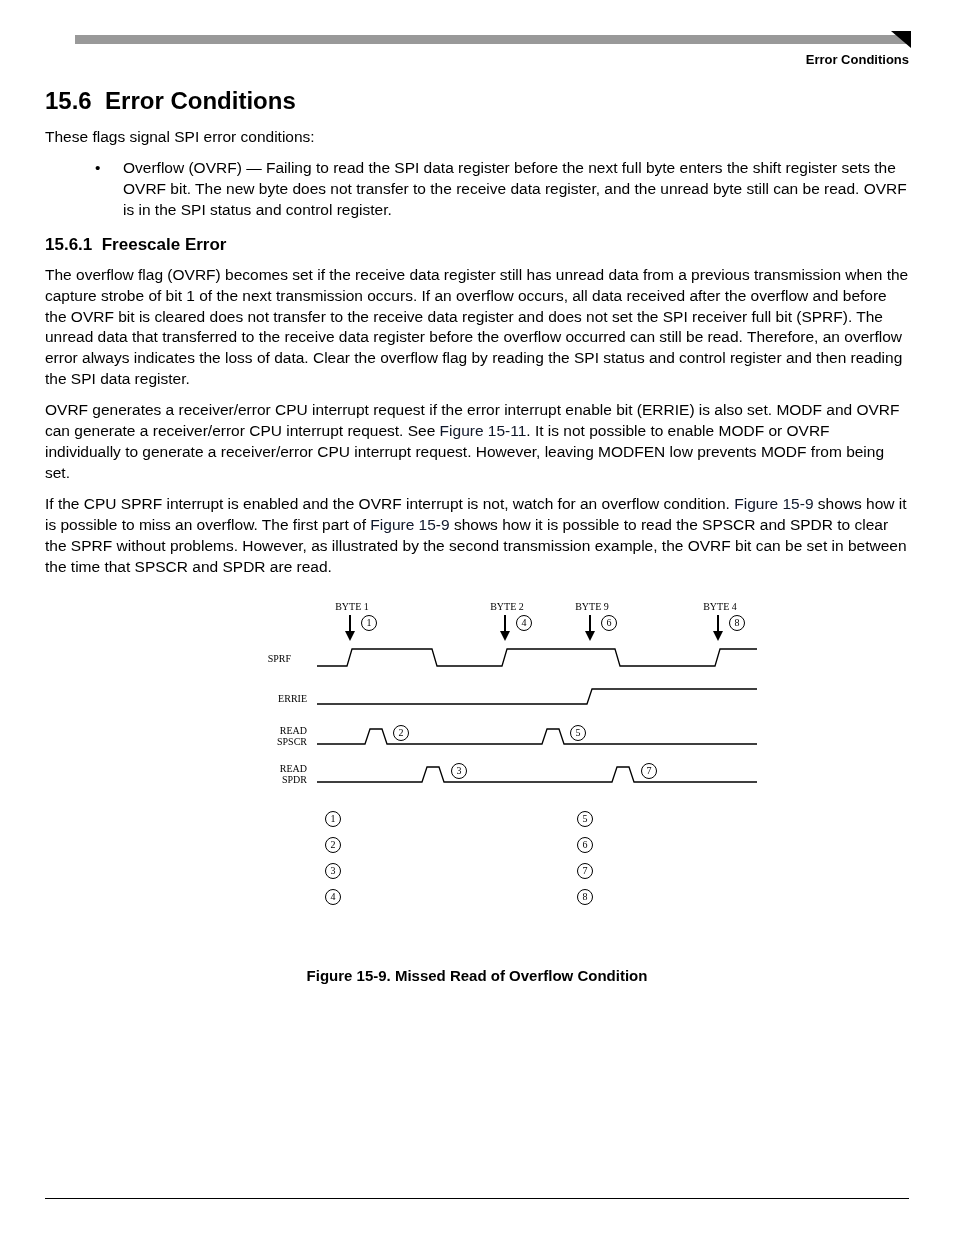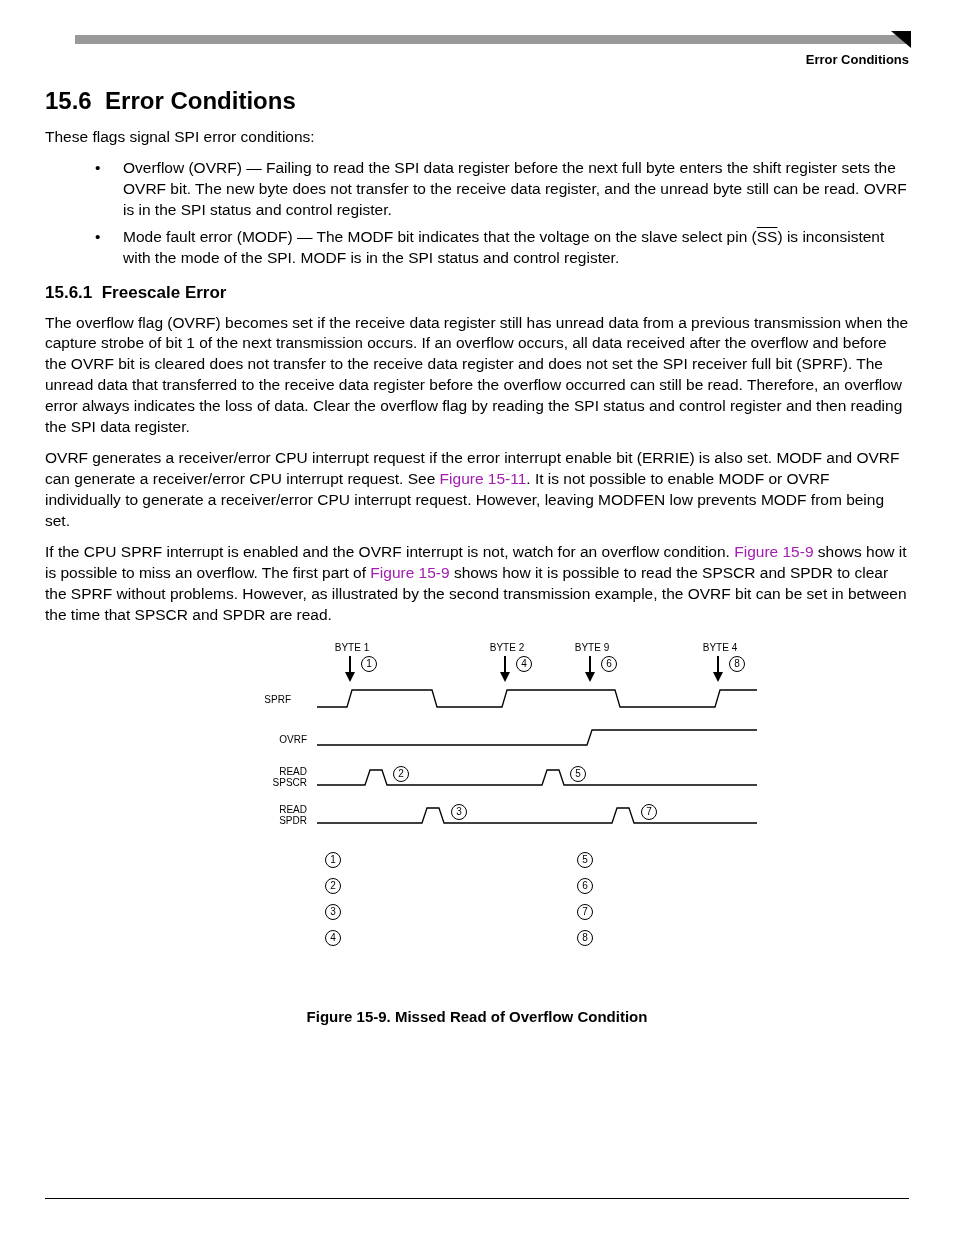--- a/index.html
+++ b/index.html
@@ -66,26 +66,27 @@
   }
   h2.subsection-title {
     font-size: 17px;
     font-weight: bold;
     margin-top: 14px;
     margin-bottom: 10px;
   }
   .overline {
     text-decoration: overline;
   }
-  .link { color: #a21caf; }
+  .link { color: #0f172a; }
   .figure-block {
-    margin: 17px auto 0 auto;
+    margin: 23px auto 0 auto;
     position: relative;
     width: 560px;
     height: 360px;
+    font-family: Liberation Serif, serif;
   }
   .byte-label {
     position: absolute;
     font-size: 10px;
     font-weight: normal;
     text-align: center;
     width: 50px;
   }
   .arrow-down {
     position: absolute;
@@ -157,21 +158,20 @@
 <div class="running-head">Error Conditions</div>
 
 <h1 class="section-title">
   <span>15.6</span>&nbsp;&nbsp;<span>Error Conditions</span>
 </h1>
 
 <p class="body">These flags signal SPI error conditions:</p>
 
 <ul class="bullets">
   <li><span>Overflow (OVRF) — Failing to read the SPI data register before the next full byte enters the shift register sets the OVRF bit. The new byte does not transfer to the receive data register, and the unread byte still can be read. OVRF is in the SPI status and control register.</span></li>
-  <li>Mode fault error (MODF) — The MODF bit indicates that the voltage on the slave select pin (<span class="overline">SS</span>) is inconsistent with the mode of the SPI. MODF is in the SPI status and control register.</li>
 </ul>
 
 <h2 class="subsection-title">
   <span>15.6.1</span>&nbsp;&nbsp;<span>Freescale Error</span>
 </h2>
 
 <p class="body">The overflow flag (OVRF) becomes set if the receive data register still has unread data from a previous transmission when the capture strobe of bit 1 of the next transmission occurs. If an overflow occurs, all data received after the overflow and before the OVRF bit is cleared does not transfer to the receive data register and does not set the SPI receiver full bit (SPRF). The unread data that transferred to the receive data register before the overflow occurred can still be read. Therefore, an overflow error always indicates the loss of data. Clear the overflow flag by reading the SPI status and control register and then reading the SPI data register.</p>
 
 <p class="body">
   <span>OVRF generates a receiver/error CPU interrupt request if the error interrupt enable bit (ERRIE) is also set. MODF and OVRF can generate a receiver/error CPU interrupt request. See </span><span class="link">Figure 15-11</span><span>. It is not possible to enable MODF or OVRF individually to generate a receiver/error CPU interrupt request. However, leaving MODFEN low prevents MODF from being set.</span>
@@ -197,21 +197,21 @@
   <div class="arrow-shaft" style="left:392px; top:14px;"></div>
   <div class="arrow-down" style="left:387.5px; top:30px;"></div>
   <div class="circ" style="left:404px; top:14px;">6</div>
 
   <div class="byte-label" style="left:498px; top:0;">BYTE 4</div>
   <div class="arrow-shaft" style="left:520px; top:14px;"></div>
   <div class="arrow-down" style="left:515.5px; top:30px;"></div>
   <div class="circ" style="left:532px; top:14px;">8</div>
 
   <div class="sig-label" style="left:44px; top:52px;">SPRF</div>
-  <div class="sig-label" style="left:60px; top:92px;">OVRF</div>
+  <div class="sig-label" style="left:60px; top:92px;">ERRIE</div>
   <div class="sig-label" style="left:60px; top:124px; line-height:11px;">READ<br>SPSCR</div>
   <div class="sig-label" style="left:60px; top:162px; line-height:11px;">READ<br>SPDR</div>
 
   <svg width="560" height="200" style="position:absolute;left:0;top:0;" viewBox="0 0 560 200">
 
     <polyline points="120,65 150,65 155,48 235,48 240,65 305,65 310,48 418,48 423,65 518,65 523,48 560,48" fill="none" stroke="#000" stroke-width="1.3"></polyline>
 
     <polyline points="120,103 390,103 395,88 560,88" fill="none" stroke="#000" stroke-width="1.3"></polyline>
 
     <polyline points="120,143 168,143 173,128 185,128 190,143 345,143 350,128 362,128 367,143 560,143" fill="none" stroke="#000" stroke-width="1.3"></polyline>

